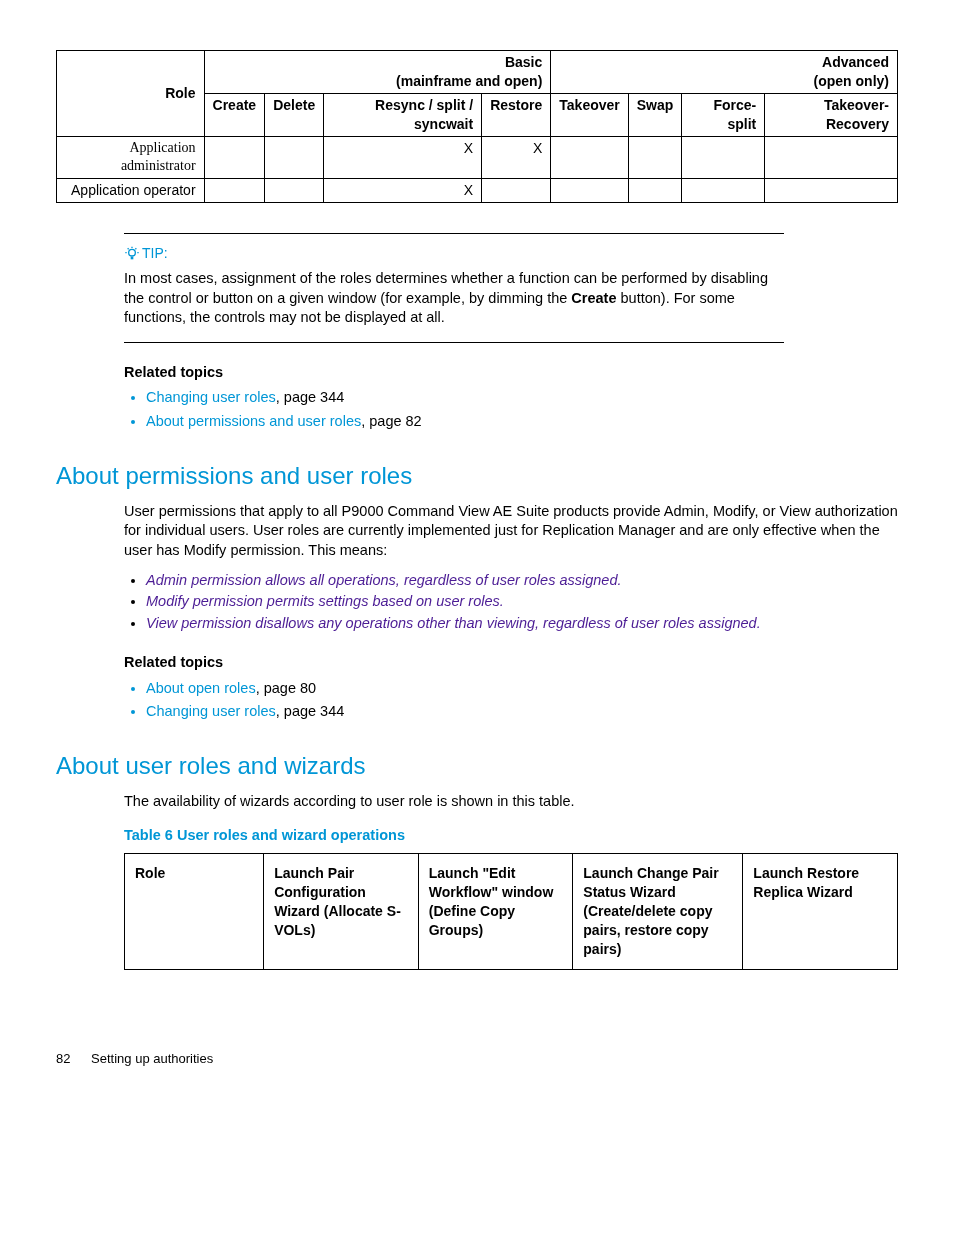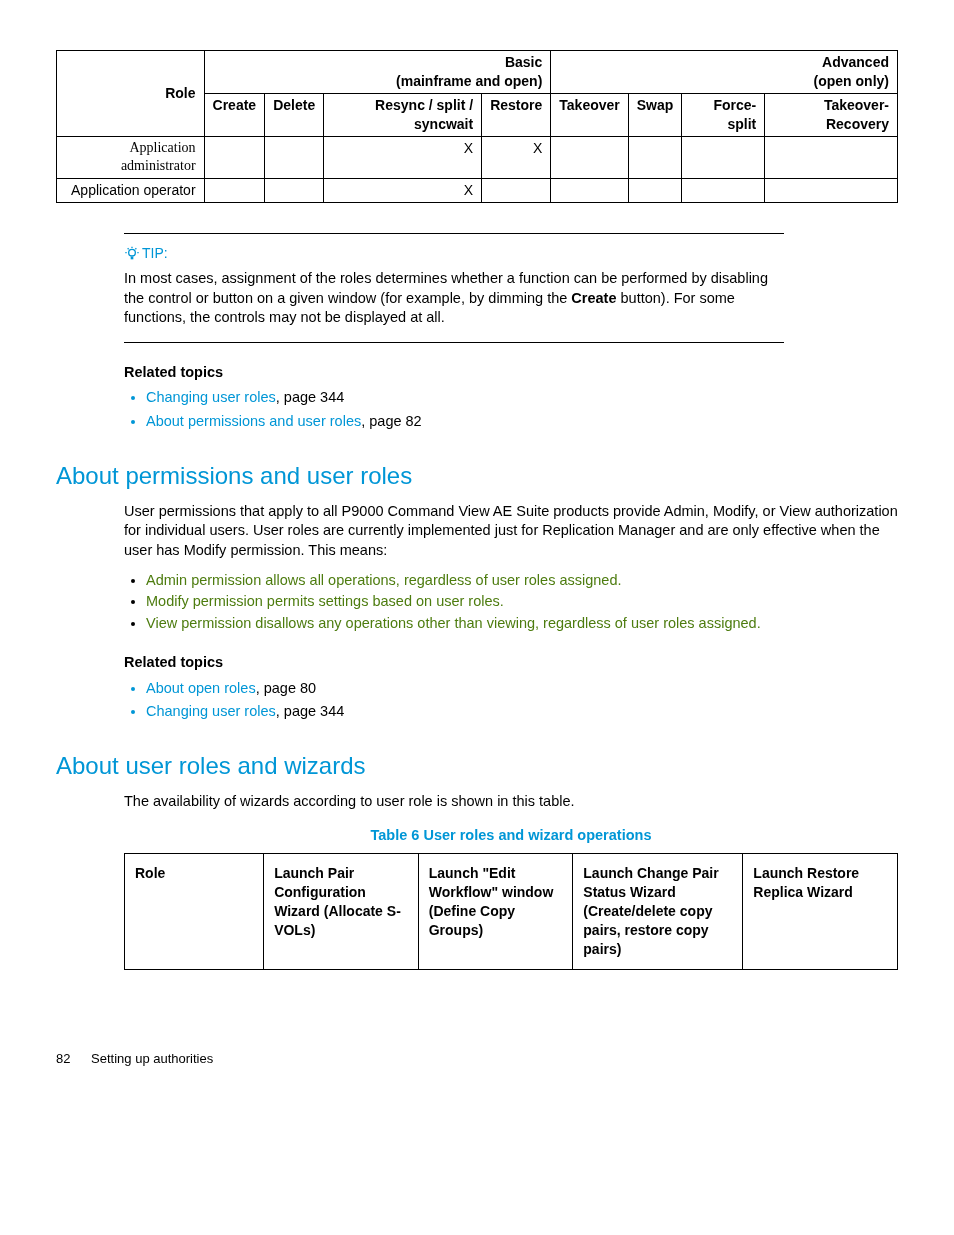--- a/index.html
+++ b/index.html
@@ -59,39 +59,38 @@
   }
   ul.related li {
     margin: 4px 0;
     color: #0096d6;
   }
   ul.related li::marker { color: #0096d6; }
   ul.body-list {
     margin: 6px 0 6px 68px;
     padding-left: 22px;
   }
-  ul.body-list li { margin: 2px 0; color: #4d7c0f; }
+  ul.body-list li { margin: 2px 0; color: #4c1d95; font-style: italic; }
   ul.body-list li::marker { color: #000; }
   .link { color: #0096d6; }
   .black { color: #000; }
   h2.section {
     color: #0096d6;
     font-weight: normal;
     font-size: 24px;
     margin: 28px 0 10px 0;
   }
   .para {
     margin: 0 0 10px 68px;
   }
   .table-caption {
     color: #0096d6;
     font-weight: bold;
     font-size: 14.5px;
     margin: 14px 0 8px 68px;
-    text-align: center;
   }
   .table-wrap {
     margin-left: 68px;
   }
   .footer {
     margin-top: 80px;
     font-size: 13px;
   }
   .footer .pn { margin-right: 17px; }
   .bulb {

